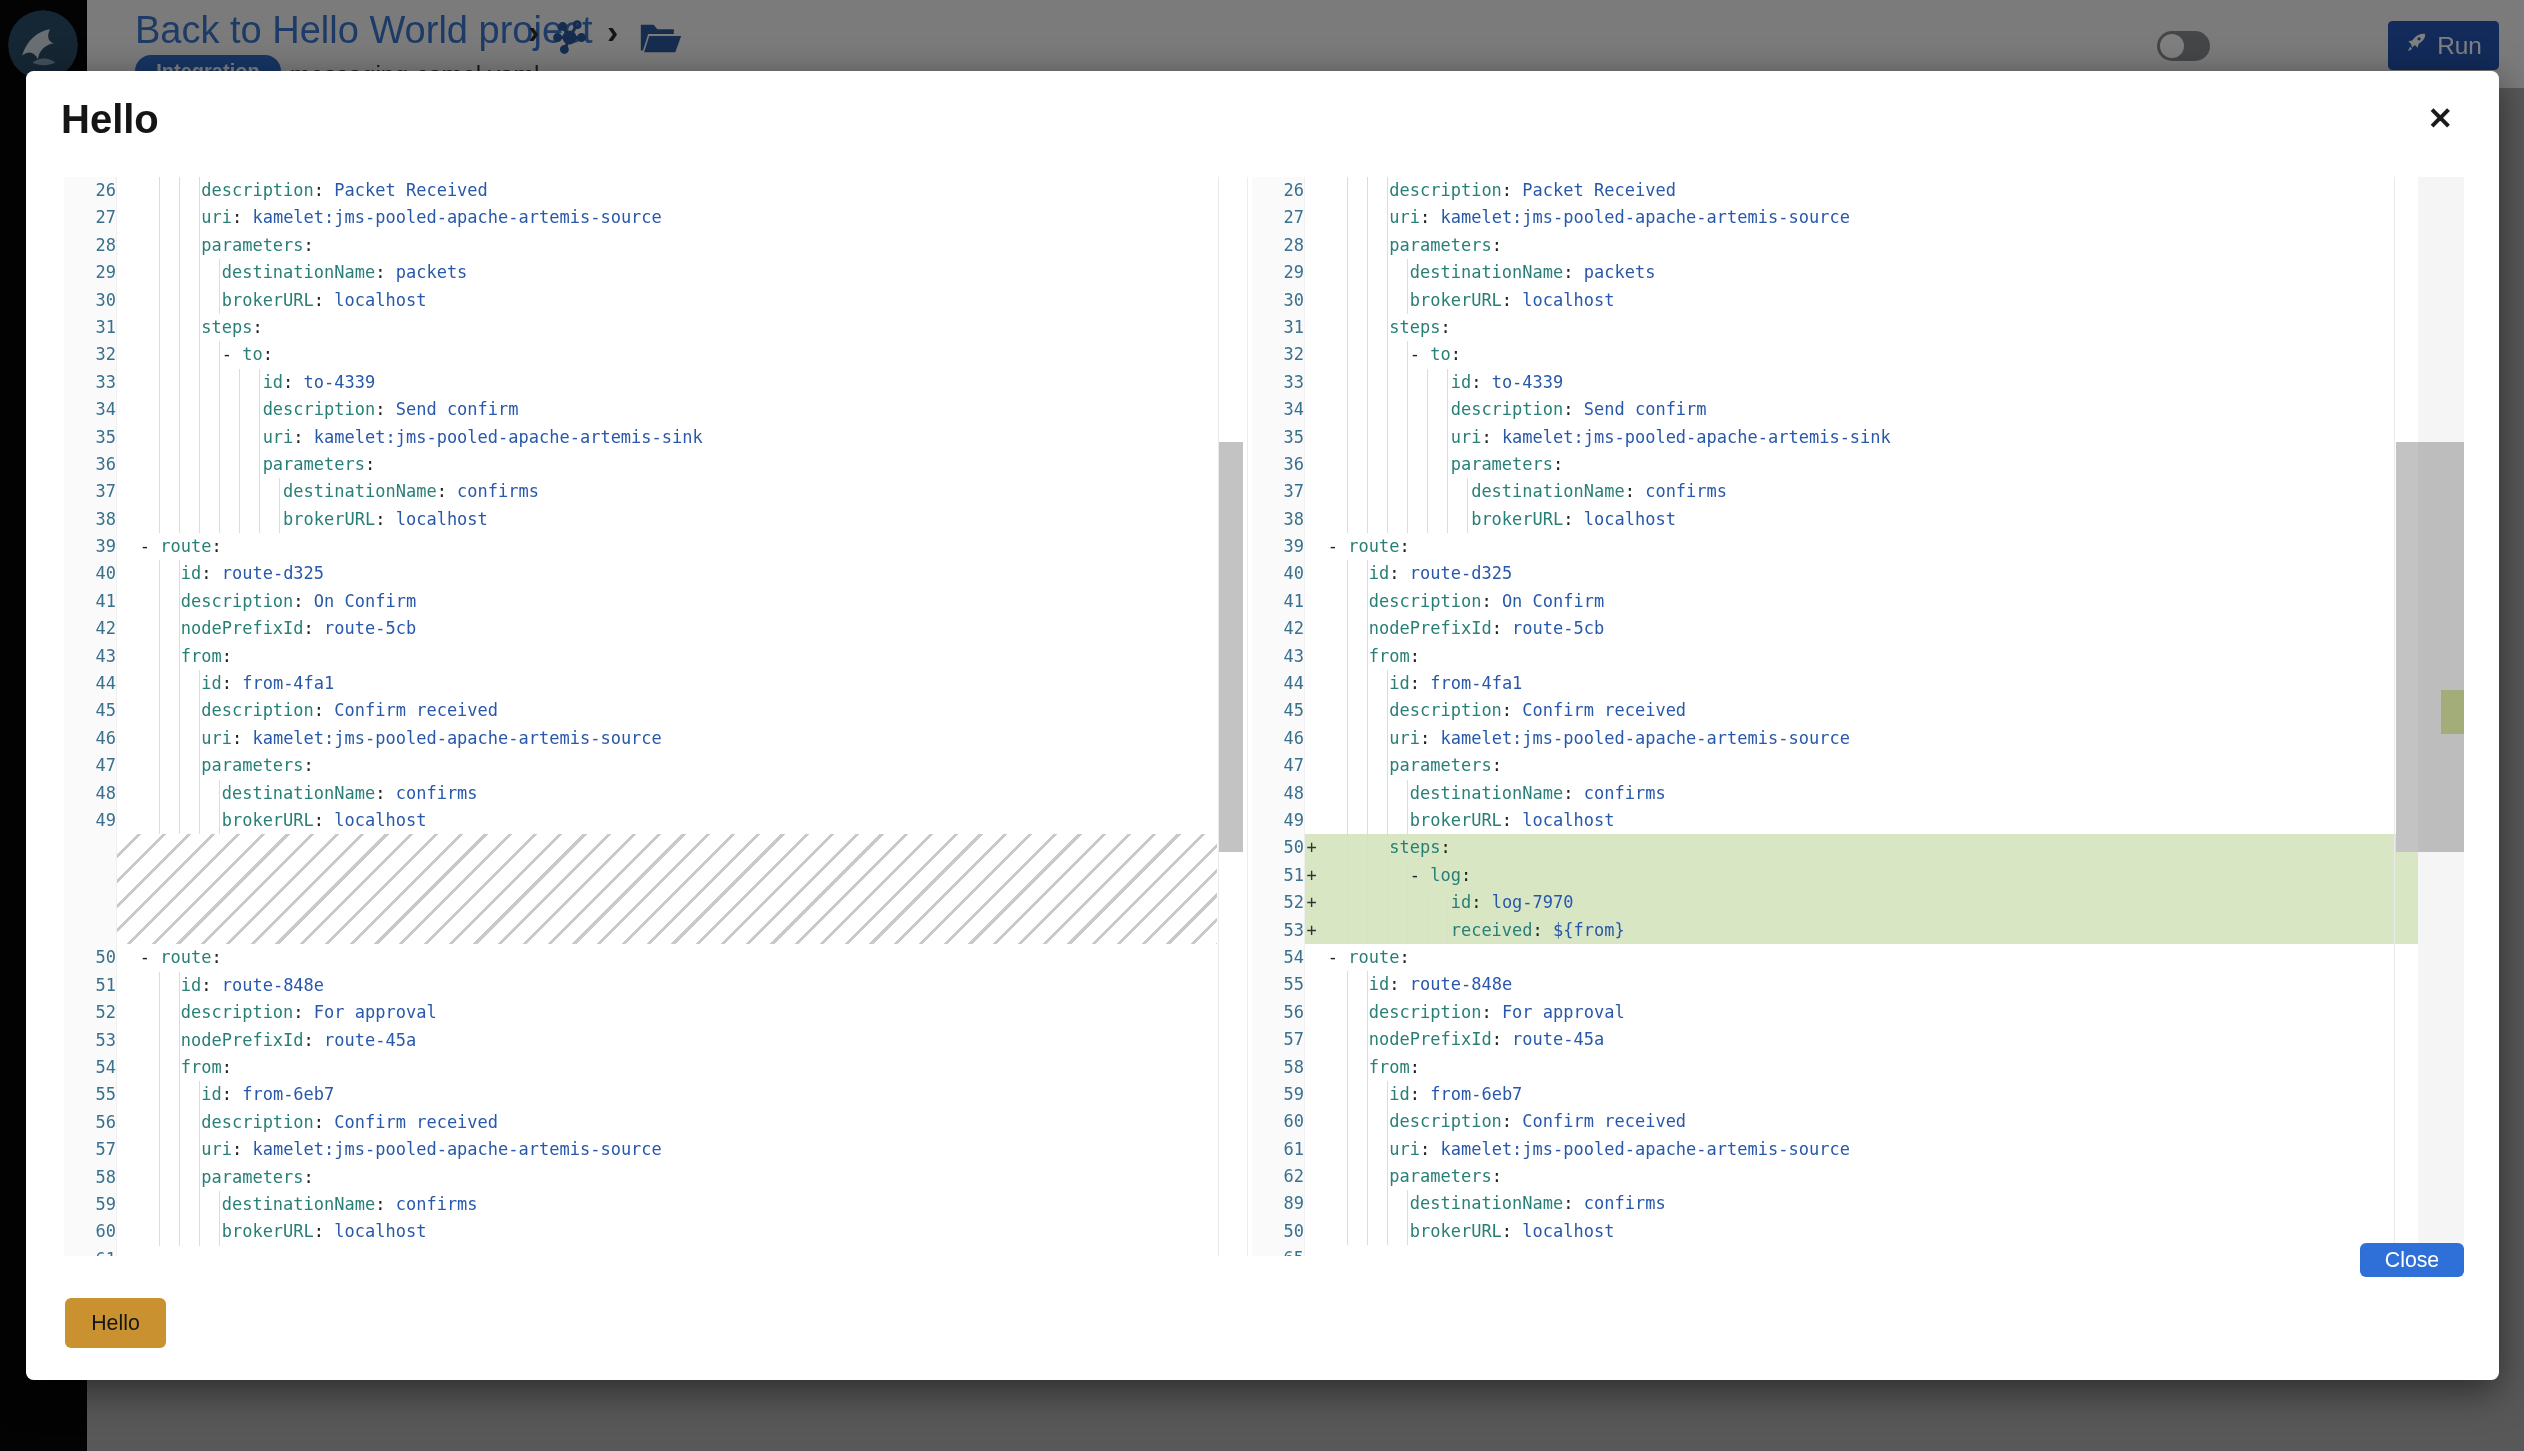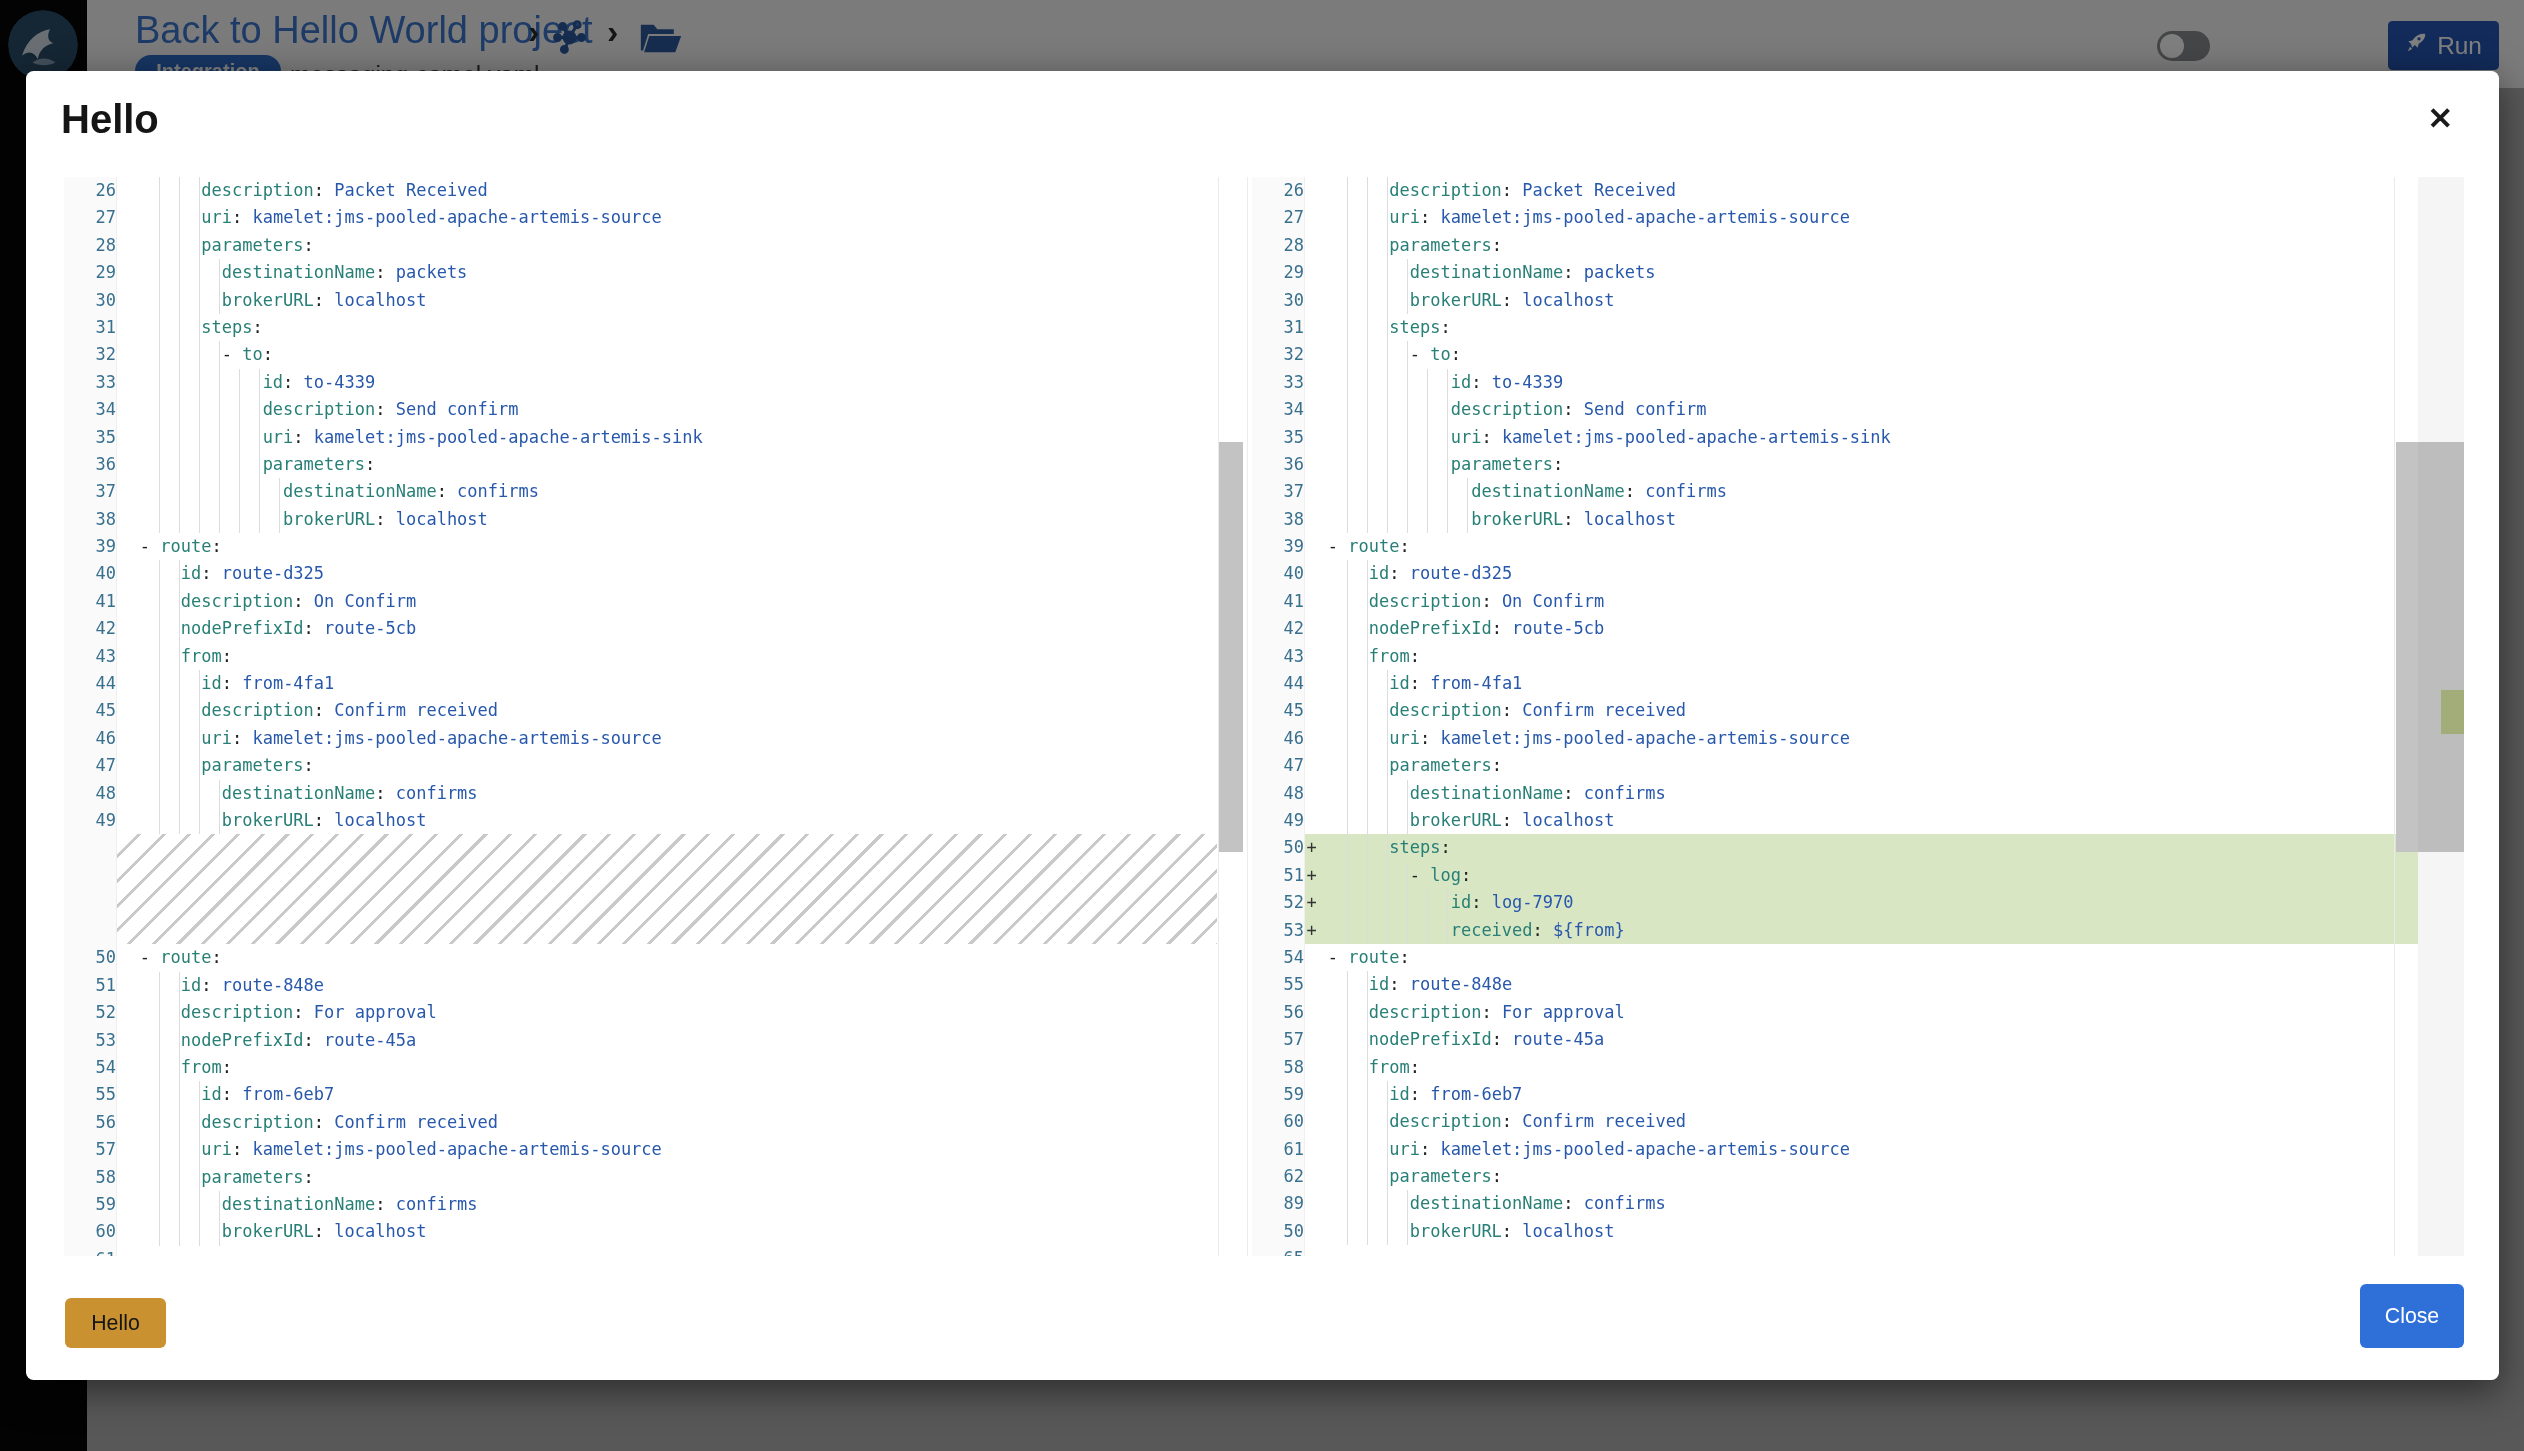--- a/index.html
+++ b/index.html
@@ -52,21 +52,21 @@
   .sbar{position:absolute;top:0;bottom:0;width:24.4px;border-left:0.8px solid #eaeaea;}
   .pane.left .sbar{right:0;}
   .pane.right .sbar{right:46px;width:23px;}
   .thumb{position:absolute;left:0.8px;right:0;top:265px;height:410px;background:#c3c3c3;}
   .ruler{position:absolute;right:0;top:0;bottom:0;width:46px;background:#f5f5f5;}
   .ruler-vp{position:absolute;left:0;right:0;top:265px;height:410px;background:#bdbdbd;}
   .ruler-add{position:absolute;right:0;width:23px;top:513px;height:44px;background:#a2ad7a;}
 
   
   .undo-btn{position:absolute;left:39px;top:1227px;width:101px;height:50px;border:none;border-radius:6.1px;background:var(--undo);color:#161616;font-size:21.3px;font-family:"Liberation Sans",sans-serif;cursor:pointer;}
-  .close-btn{position:absolute;left:2334px;top:1213px;width:104px;height:64px;border:none;border-radius:6.1px;background:var(--close);color:#fff;font-size:21.3px;font-family:"Liberation Sans",sans-serif;cursor:pointer;}
+  .close-btn{position:absolute;left:2334px;top:1172px;width:104px;height:34px;border:none;border-radius:6.1px;background:var(--close);color:#fff;font-size:21.3px;font-family:"Liberation Sans",sans-serif;cursor:pointer;}
 </style>
 </head>
 <body>
 
 <div class="stage">
 
   <div class="app-header">
     <a class="crumb-link" href="#">Back to Hello World project</a>
     <span class="crumb-sep sep1">›</span>
     <span class="hub-ic">

